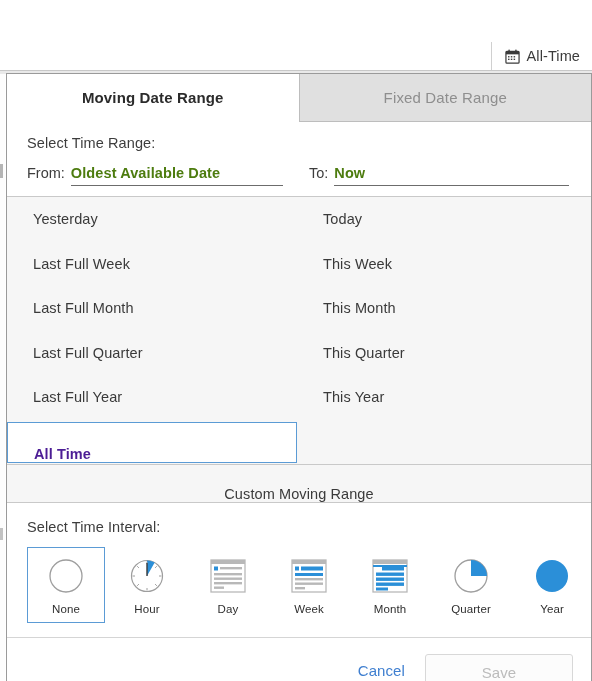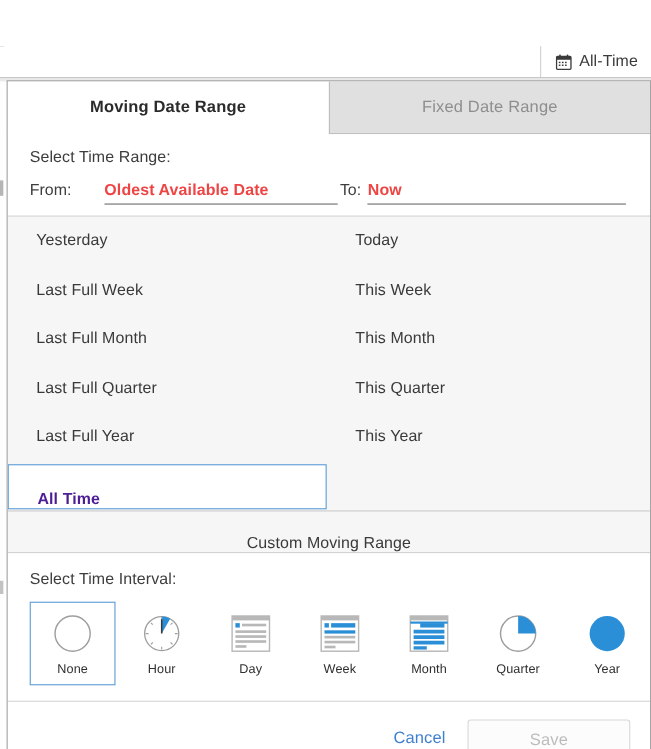--- a/index.html
+++ b/index.html
@@ -82,24 +82,24 @@
   .range-block {
     flex: 0 0 75px; padding: 10px 0 0 20px; box-sizing: border-box;
     background:#ffffff;
     border-bottom: 1px solid #c9c9c9;
   }
   .select-label {
     font-size: 14.5px; color: #3d3d3d; margin: 3px 0 14px 0; letter-spacing:.1px;
   }
   .fromto-row { display: flex; align-items: flex-end; }
   .ft-group { display: flex; align-items: baseline; }
-  .ft-group.from { width: 282px; gap: 24px; }
+  .ft-group.from { width: 282px; }
   .ft-label { font-size: 14.5px; color: #3d3d3d; margin-right: 6px; white-space: nowrap; }
   .ft-field {
-    font-size: 14.5px; color: #ef4444; font-weight: bold;
+    font-size: 14.5px; color: #4d7c0f; font-weight: bold;
     border-bottom: 1px solid #6c6c6c;
     padding-bottom: 4px; cursor: text; letter-spacing:.1px;
   }
   .ft-group.from .ft-field { width: 212px; }
   .ft-group.to .ft-field { width: 235px; }
 
   
   .presets {
     flex: 0 0 267px;
     background: #f6f6f6;

